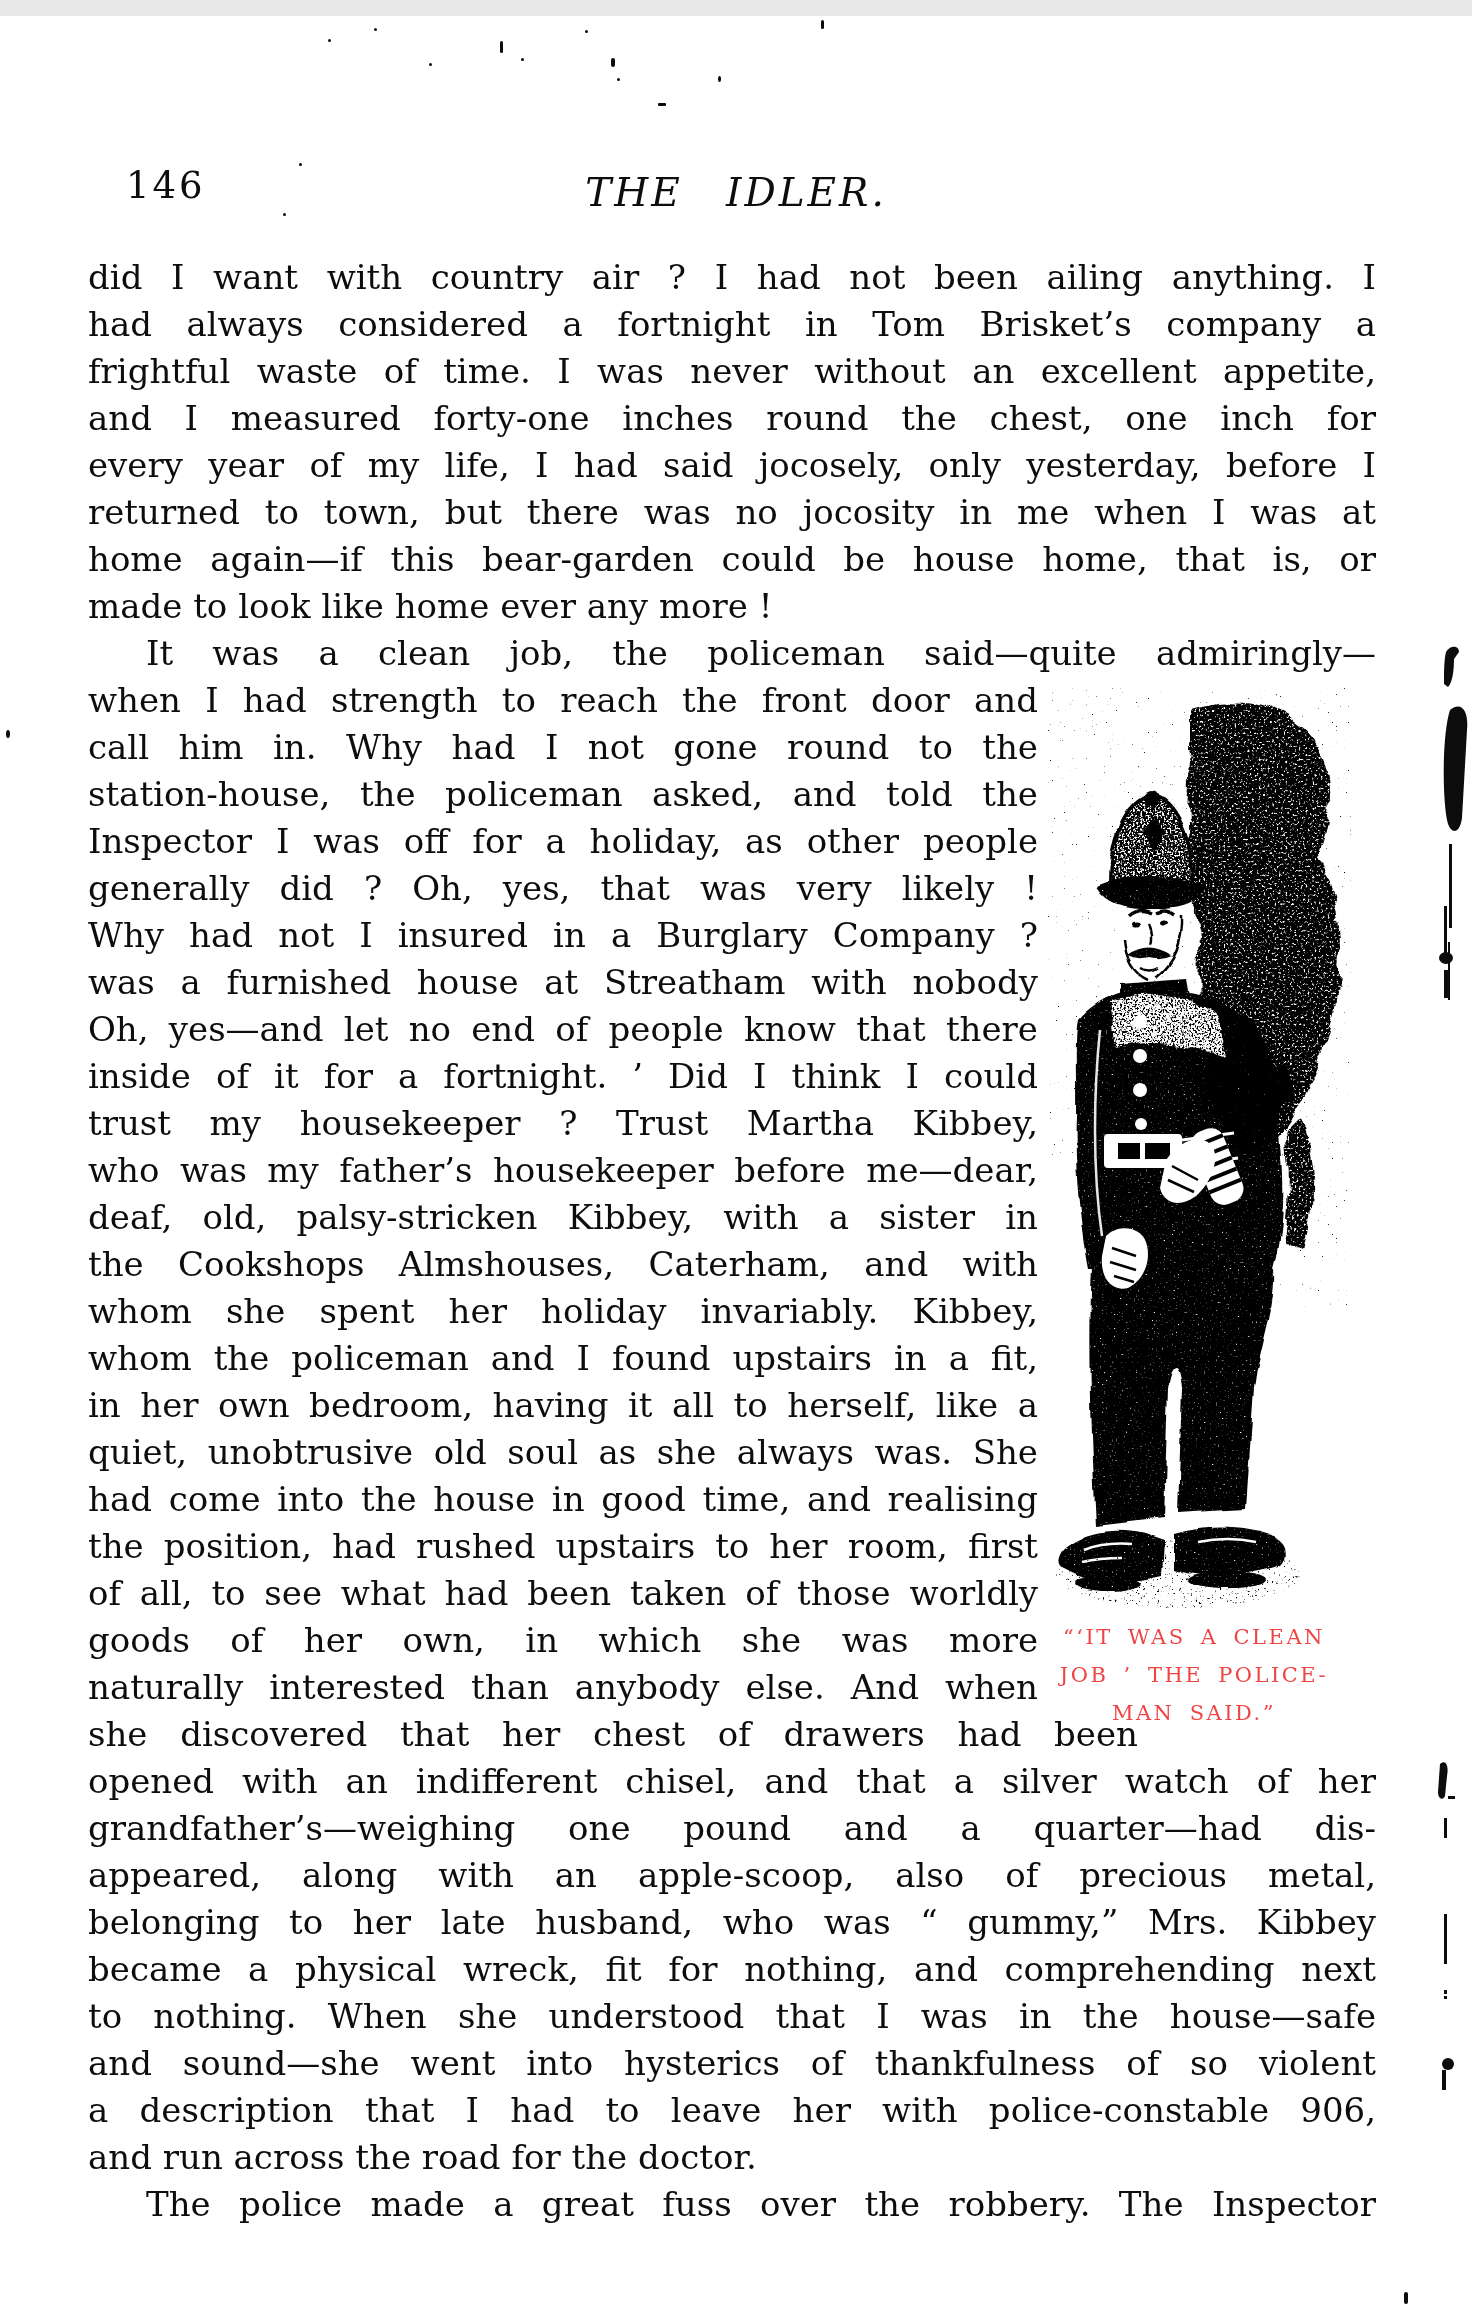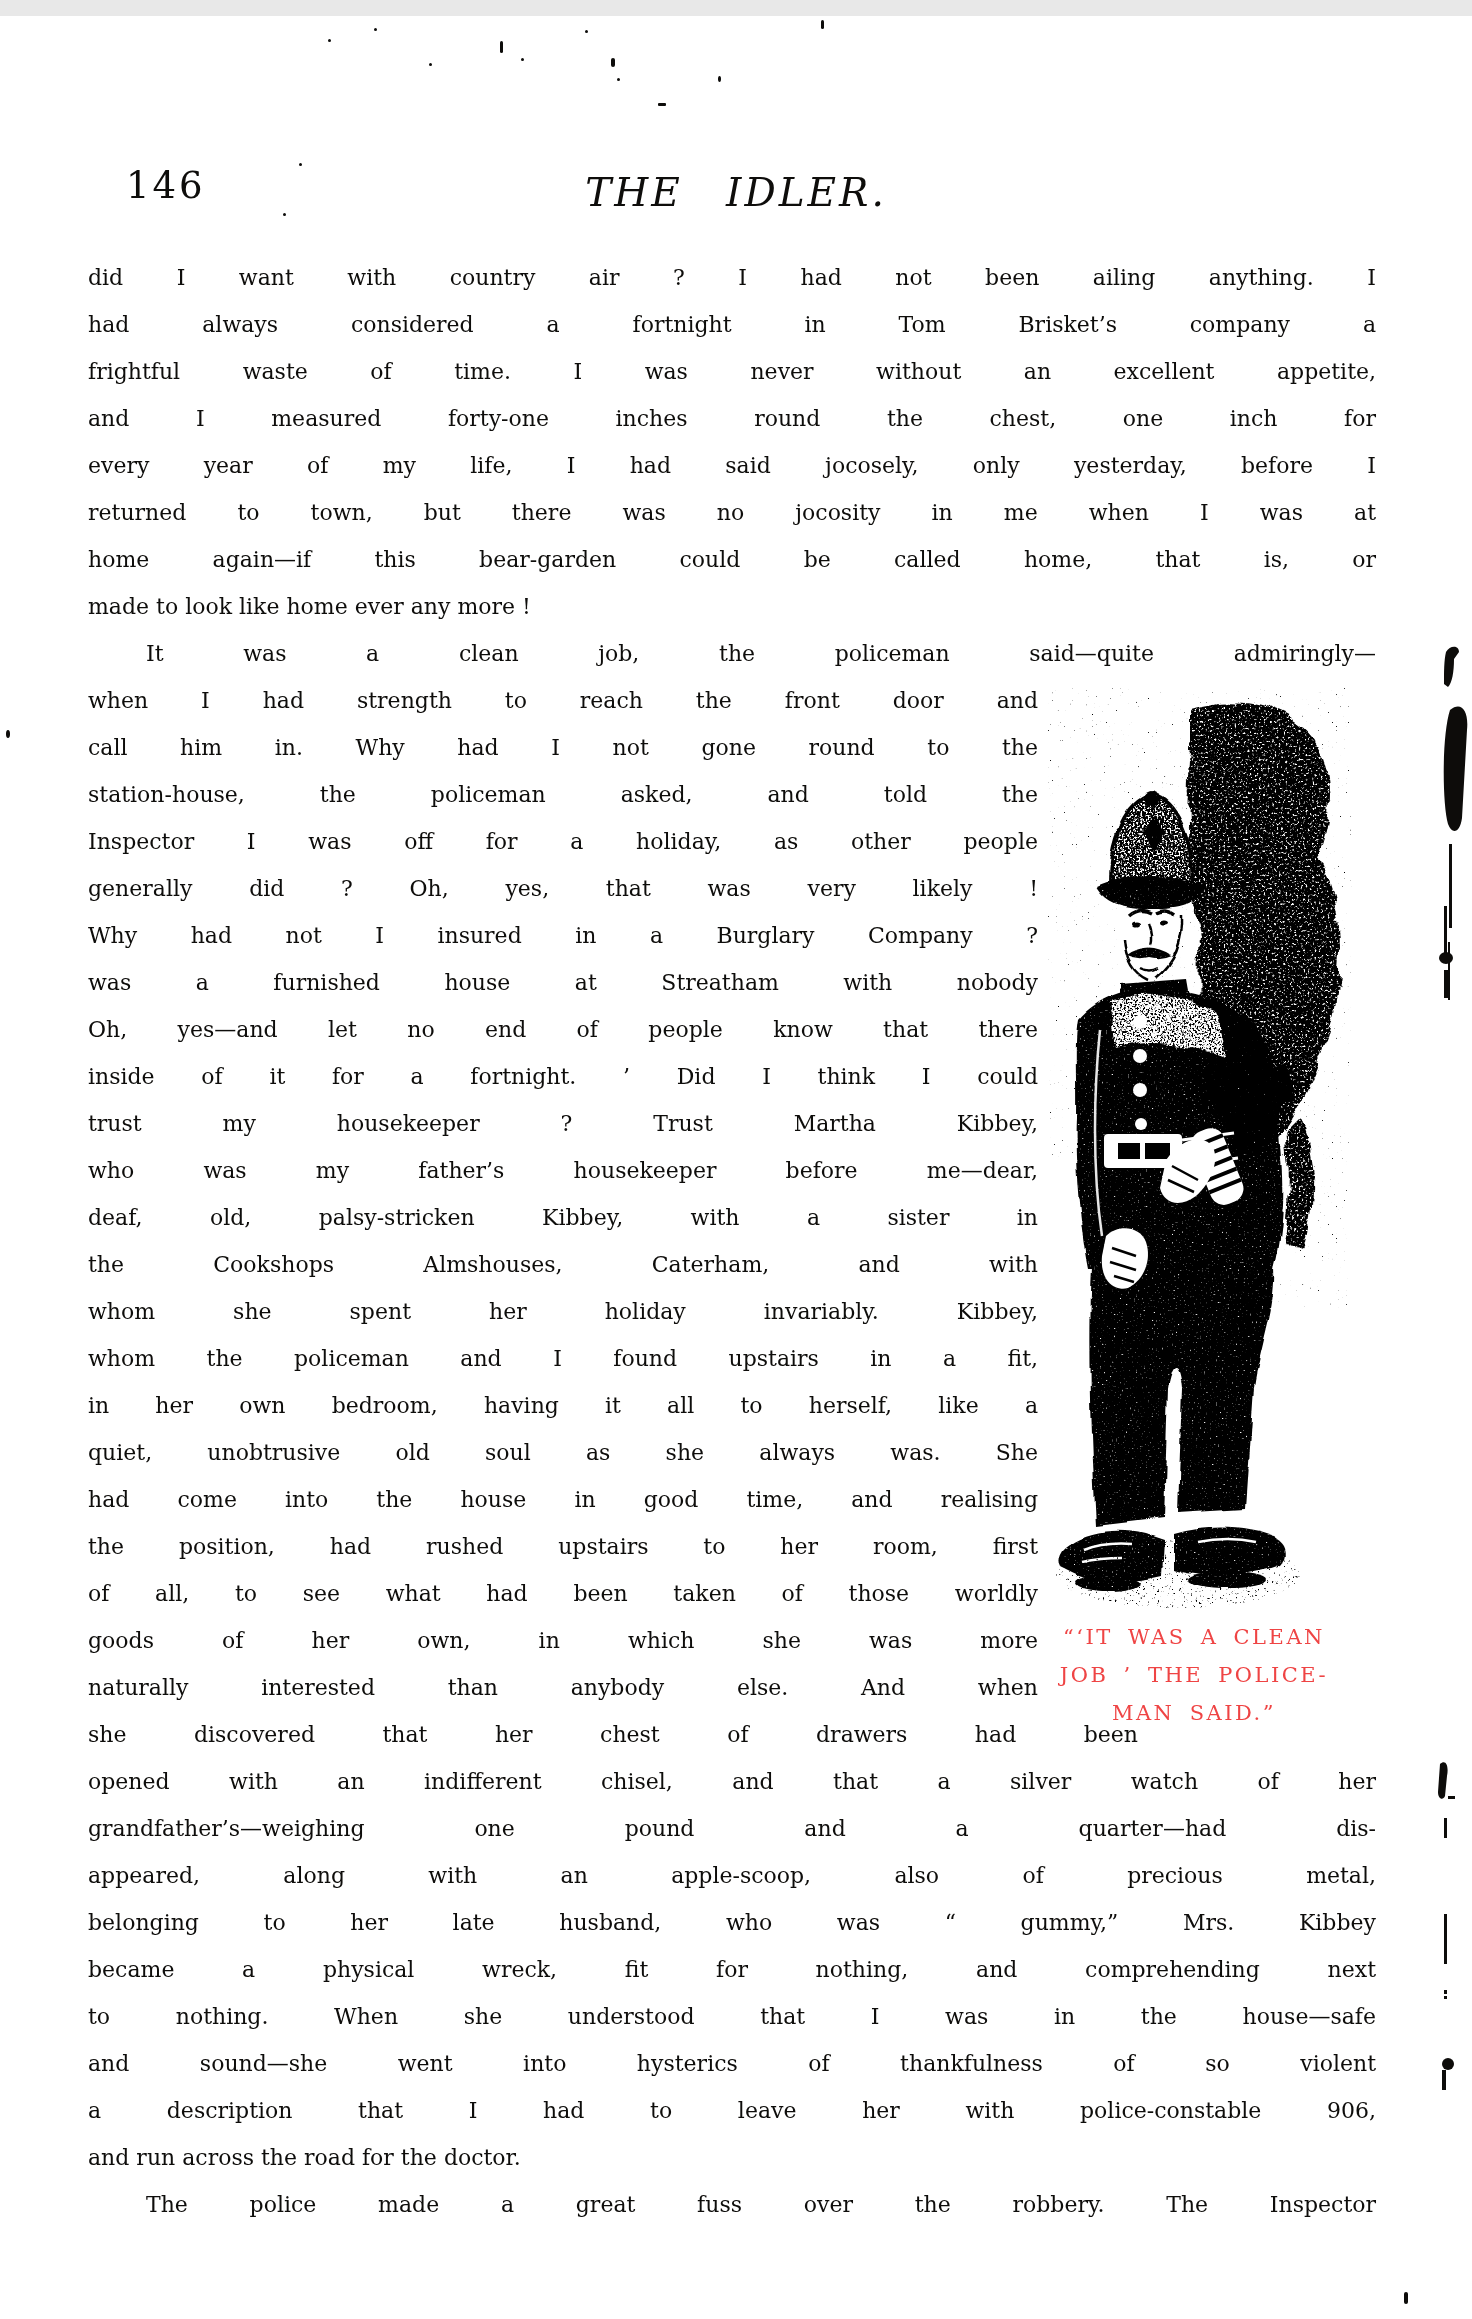--- a/index.html
+++ b/index.html
@@ -7,21 +7,21 @@
     position:relative;width:1472px;height:2319px;background:#ffffff;
     font-family:"DejaVu Serif","Liberation Serif",serif;color:#0e0d0b;
     overflow:hidden;margin:16px auto;
   }
   
   .pageno{position:absolute;left:126px;top:148px;font-size:37px;letter-spacing:3px;}
   .jtitle{position:absolute;left:0;top:154px;width:100%;text-align:center;
     font-style:italic;font-size:39px;letter-spacing:3px;word-spacing:28px;}
   
   .bodyblock{position:absolute;left:88px;top:238px;width:1288px;}
-  .ln{height:47px;line-height:47px;font-size:22px;width:1288px;
+  .ln{height:47px;line-height:47px;font-size:34px;width:1288px;
       text-align:justify;text-align-last:justify;-moz-text-align-last:justify;
       white-space:normal;}
   .w-narrow{width:950px;}
   .w-mid{width:1050px;}
   .nj{text-align:right;text-align-last:left;-moz-text-align-last:left;}
   .ind{text-indent:58px;}
   .ital{}
   
   .illus{position:absolute;left:1048px;top:672px;width:304px;height:928px;}
   .caption{position:absolute;left:1044px;top:1602px;width:300px;text-align:center;
@@ -39,21 +39,21 @@
   <div class="pageno">146</div>
   <div class="jtitle">THE  IDLER.</div>
 
   <div class="bodyblock">
     <div class="ln">did I want with country air ?  I had not been ailing anything.  I</div>
     <div class="ln">had always considered a fortnight in Tom Brisket’s company a</div>
     <div class="ln">frightful waste of time.  I was never without an excellent appetite,</div>
     <div class="ln">and I measured forty-one inches round the chest, one inch for</div>
     <div class="ln">every year of my life, I had said jocosely, only yesterday, before I</div>
     <div class="ln">returned to town, but there was no jocosity in me when I was at</div>
-    <div class="ln">home again—if this bear-garden could be called home, that is, or</div>
+    <div class="ln">home again—if this bear-garden could be house home, that is, or</div>
     <div class="ln nj">made to look like home ever any more !</div>
     <div class="ln ind">It was a clean job, the policeman said—quite admiringly—</div>
     <div class="ln w-narrow">when I had strength to reach the front door and</div>
     <div class="ln w-narrow">call him in.  Why had I not gone round to the</div>
     <div class="ln w-narrow">station-house, the policeman asked, and told the</div>
     <div class="ln w-narrow">Inspector I was off for a holiday, as other people</div>
     <div class="ln w-narrow">generally did ?   Oh, yes, that was very likely !</div>
     <div class="ln w-narrow">Why had not I insured in a Burglary Company ?</div>
     <div class="ln w-narrow">was a furnished house at Streatham with nobody</div>
     <div class="ln w-narrow">Oh, yes—and let no end of people know that there</div>

